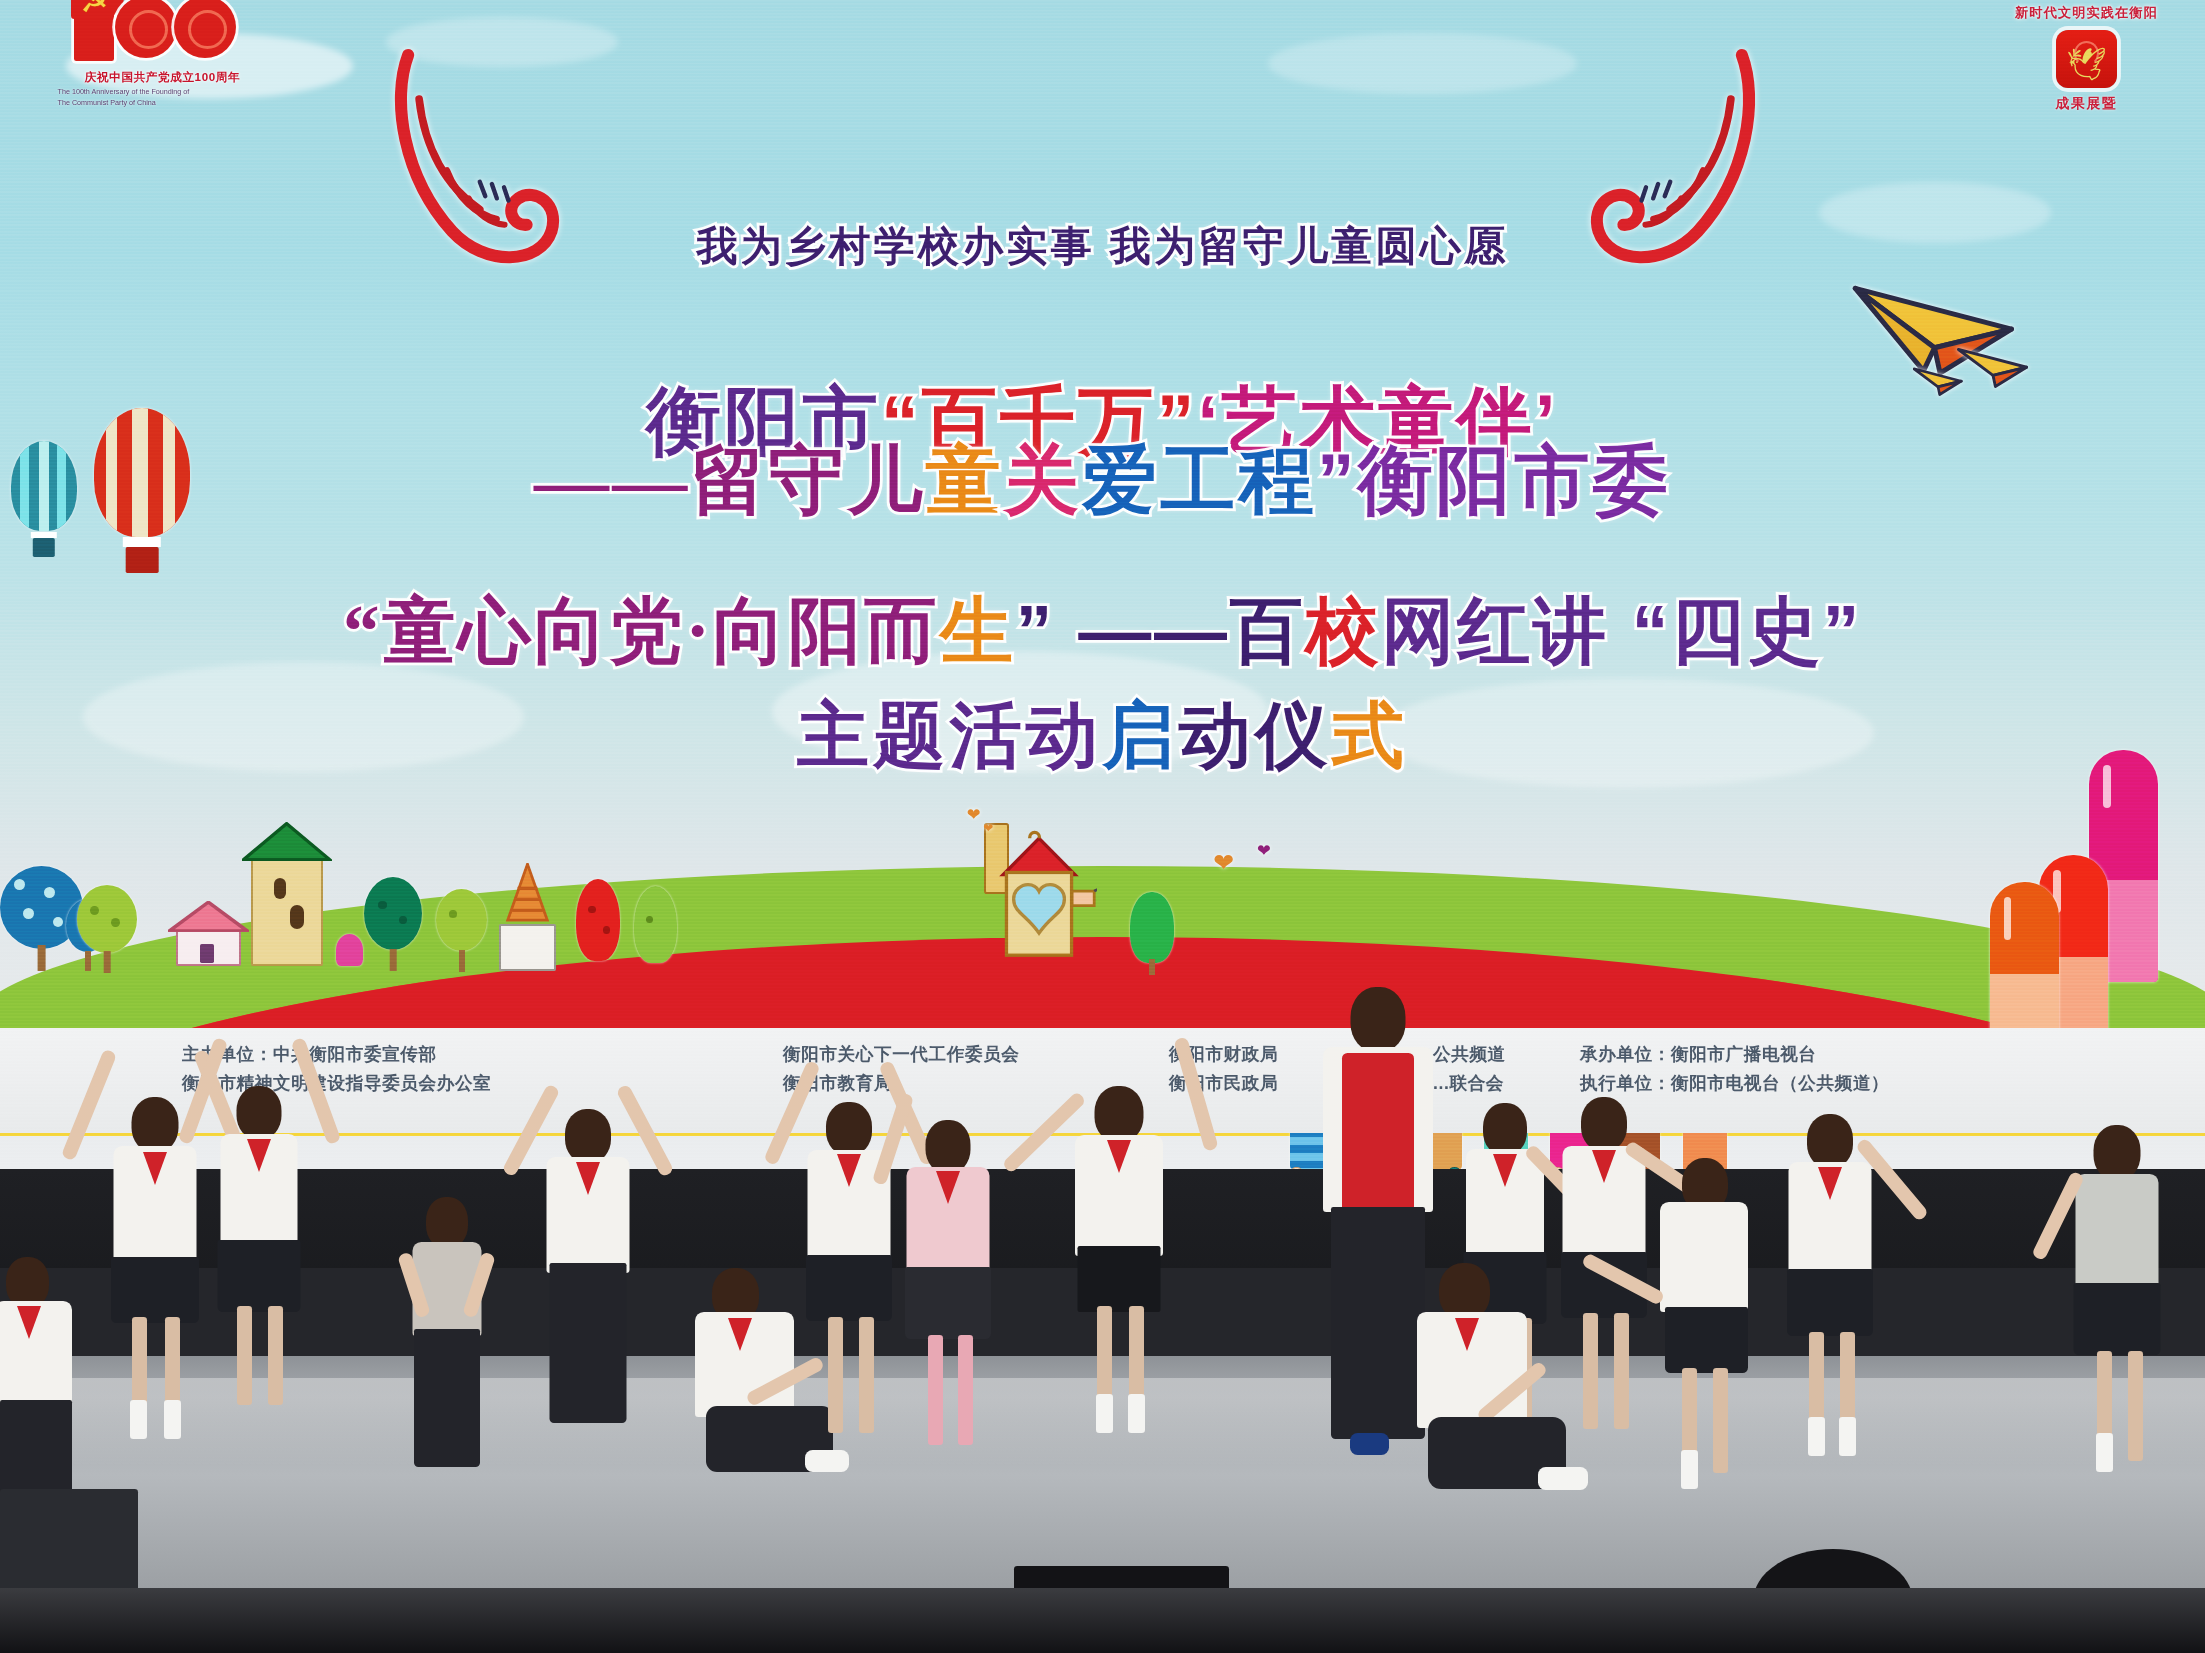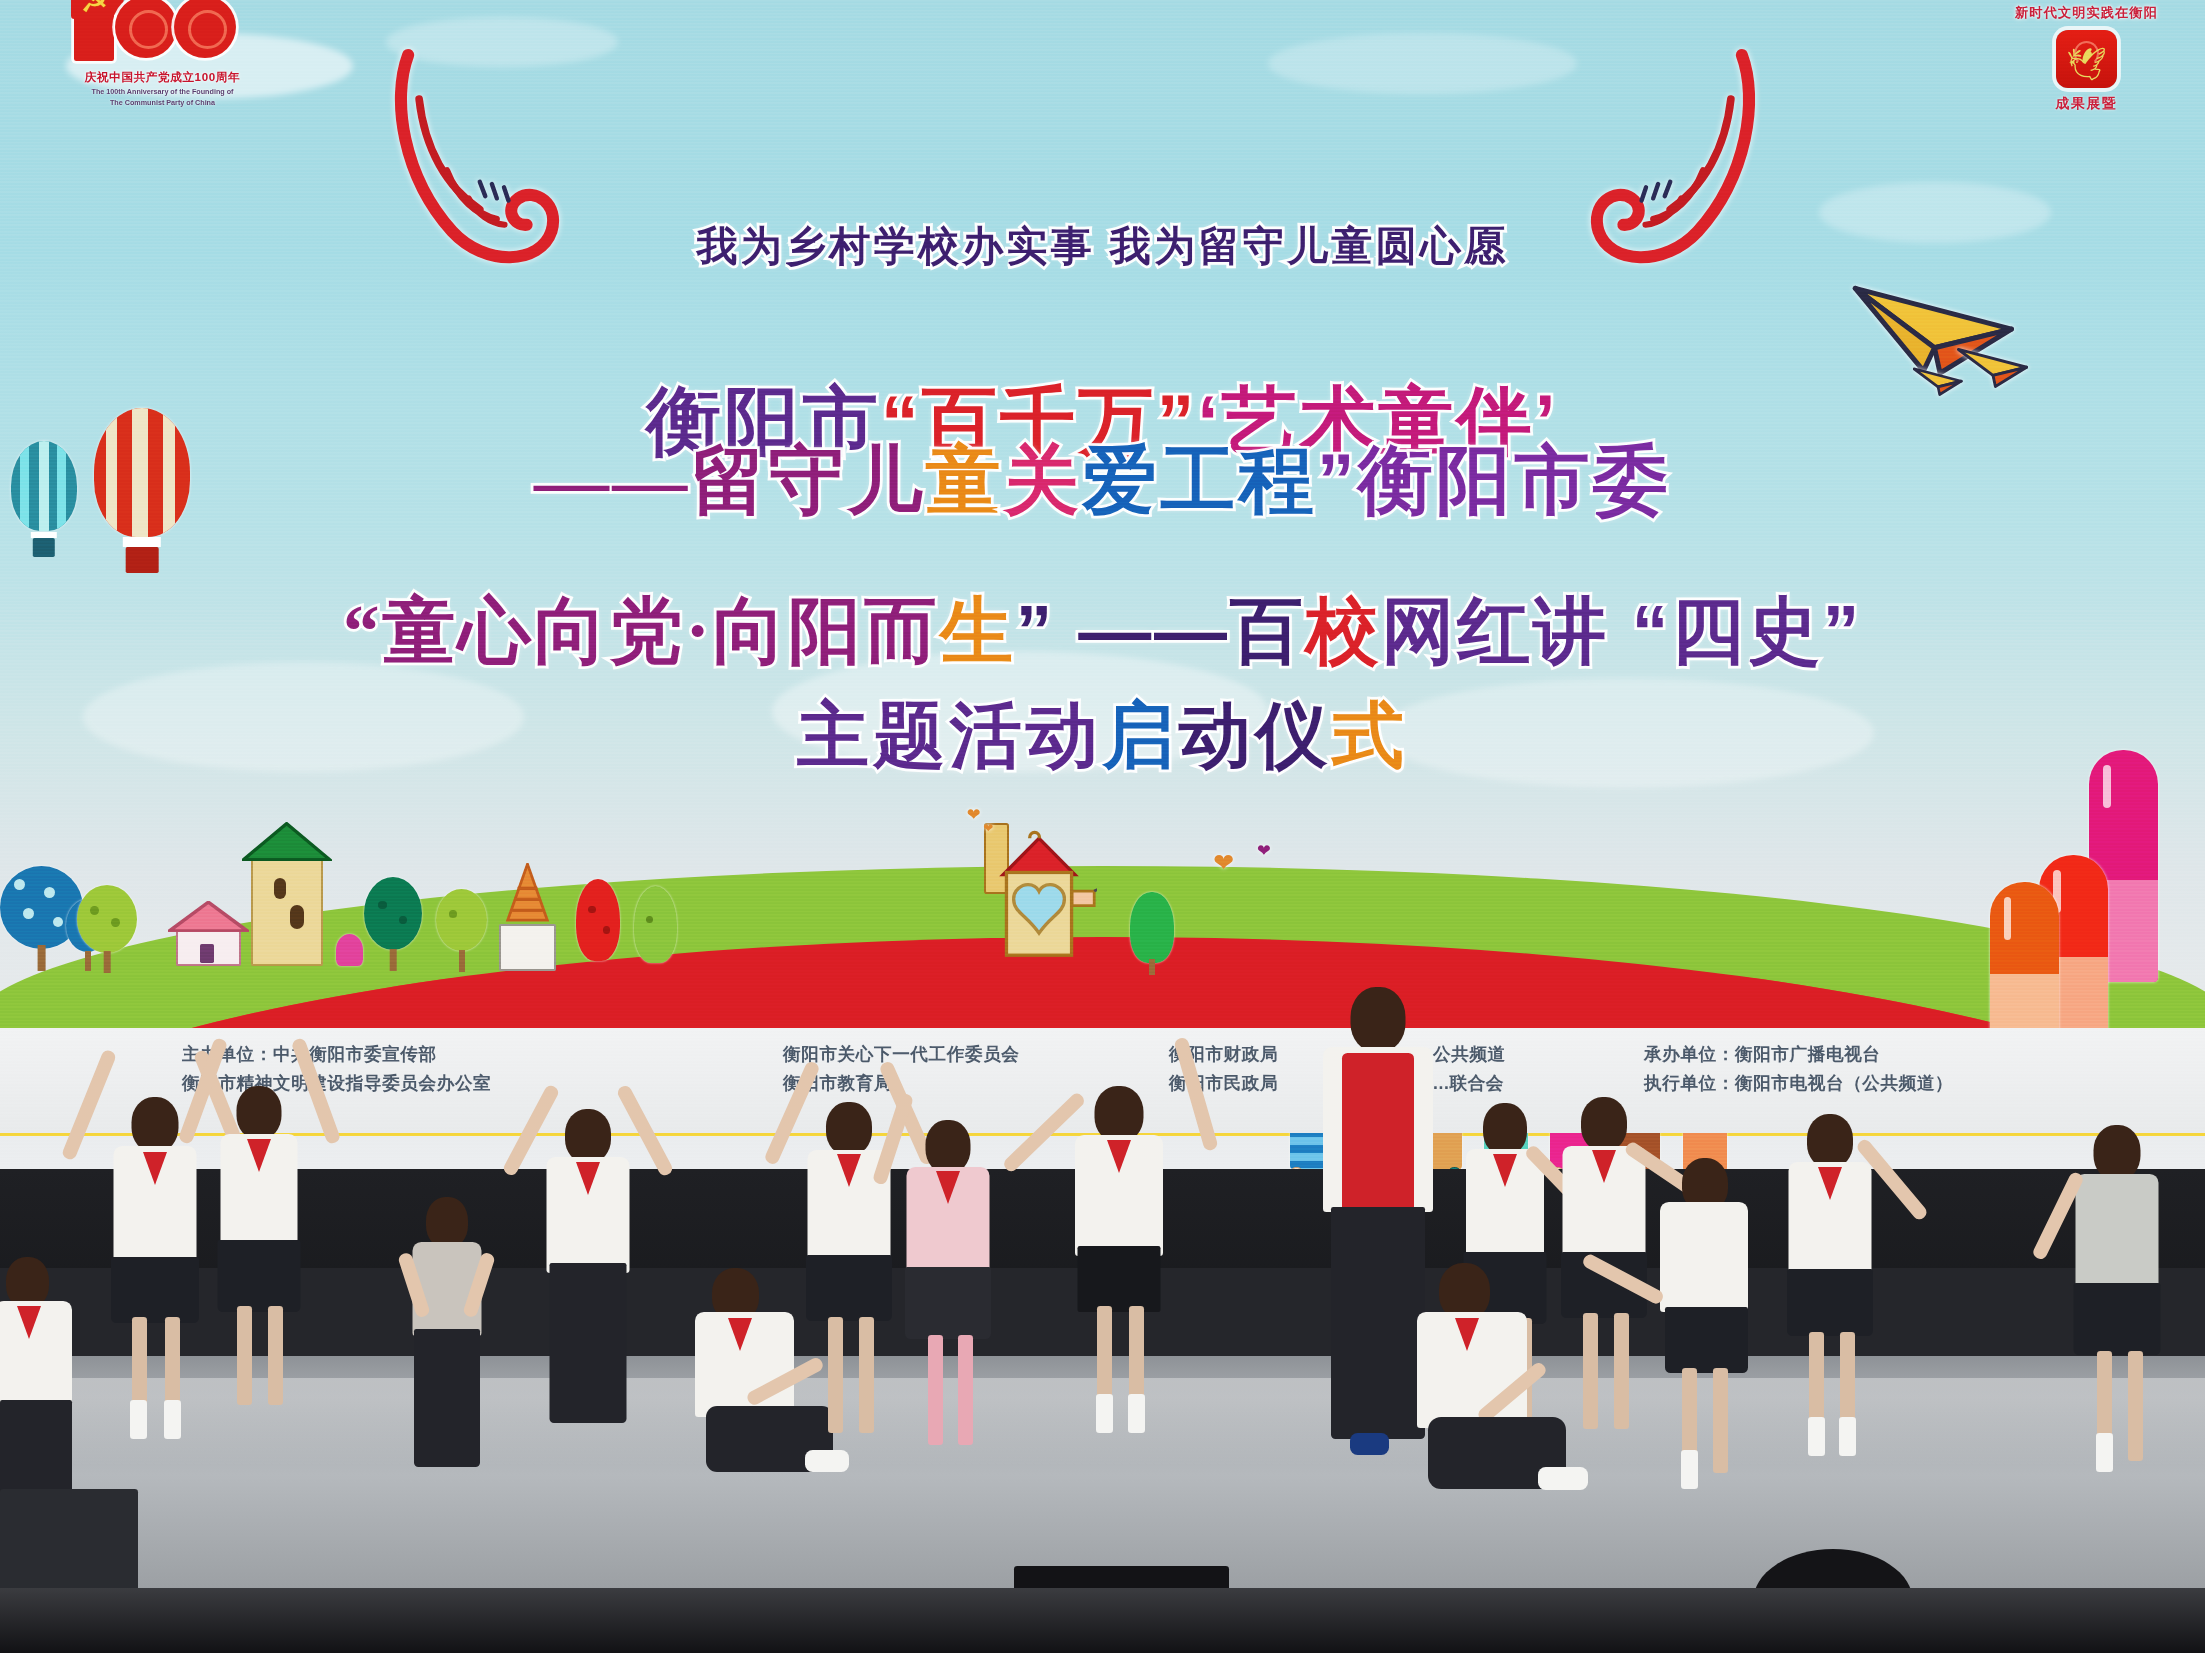--- a/index.html
+++ b/index.html
@@ -32,21 +32,21 @@
   .cpc-1{position:absolute;left:0;top:3.3px;width:40px;height:68px;background:#d6201c;border-radius:3.3px 10px 2.2px 2.2px;
          box-shadow:0 0 0 2.8px rgba(255,255,255,.9);}
   .cpc-1:after{content:"";position:absolute;left:-3.3px;top:-4.4px;width:53px;height:30px;background:#d6201c;border-radius:7.7px 5.5px 22px 3.3px;}
   .cpc-o{position:absolute;top:5.5px;width:62px;height:62px;border-radius:50%;background:#d6201c;box-shadow:0 0 0 2.8px rgba(255,255,255,.9);}
   .cpc-o:after{content:"";position:absolute;left:14.3px;top:14.3px;width:33px;height:33px;border-radius:50%;border:3.3px solid #ef6a52;}
   .cpc-o.a{left:41px;}
   .cpc-o.b{left:100px;}
   .cpc-hammer{position:absolute;left:6.6px;top:-3.3px;width:32px;height:29px;color:#f5d44a;font-size:31px;line-height:29px;z-index:3;text-shadow:0 0 1.1px #e0a800;}
   .cpc-cn{position:absolute;left:5.5px;top:80px;width:210px;text-align:center;font-size:11.6px;color:#c5142c;letter-spacing:0.6px;font-weight:bold;
           text-shadow:0 0 2.2px rgba(255,255,255,.95),0 0 3.9px rgba(255,255,255,.9);}
-  .cpc-en{position:absolute;left:5.5px;top:97px;width:210px;text-align:center;font-size:7.2px;line-height:9.4px;color:#5a3f6e;font-weight:bold;
+  .cpc-en{position:absolute;left:5.5px;top:97px;width:210px;text-align:left;font-size:7.2px;line-height:9.4px;color:#5a3f6e;font-weight:normal;
           text-shadow:0 0 2.2px rgba(255,255,255,.95);}
 
   
   .hy-logo{position:absolute;right:25px;top:4.4px;width:187px;text-align:center;}
   .hy-top{font-size:13.2px;color:#c8203a;font-weight:bold;letter-spacing:1.1px;
           text-shadow:0 0 2.8px rgba(255,255,255,.95),0 0 5px rgba(255,255,255,.85);}
   .hy-badge{margin:7.7px auto 0;width:61px;height:58px;border-radius:12px;background:linear-gradient(180deg,#e11f15,#c4130d);
             box-shadow:0 0 0 3.9px rgba(255,255,255,.75);position:relative;}
   .hy-badge .ring{position:absolute;left:17.6px;top:11px;width:25px;height:25px;border-radius:50%;border:2.8px solid #f0705c;border-bottom-color:transparent;}
   .hy-bird{position:absolute;left:5.5px;top:19px;width:50px;height:31px;color:#e9d860;font-size:32px;line-height:31px;text-align:center;}
@@ -488,21 +488,21 @@
         <div>衡阳市教育局</div>
       </div>
       <div class="sponsor-col" style="left:1169px;">
         <div>衡阳市财政局</div>
         <div>衡阳市民政局</div>
       </div>
       <div class="sponsor-col" style="left:1433px;">
         <div>公共频道</div>
         <div>...联合会</div>
       </div>
-      <div class="sponsor-col" style="left:1644px;">
+      <div class="sponsor-col" style="left:1580px;">
         <div>承办单位：衡阳市广播电视台</div>
         <div>执行单位：衡阳市电视台（公共频道）</div>
       </div>
     </div>
 
     <div class="scanlines"></div>
   </div>
 
   <div class="stage-band"></div>
   <div class="step" style="top:1268px;height:94px;"></div>

